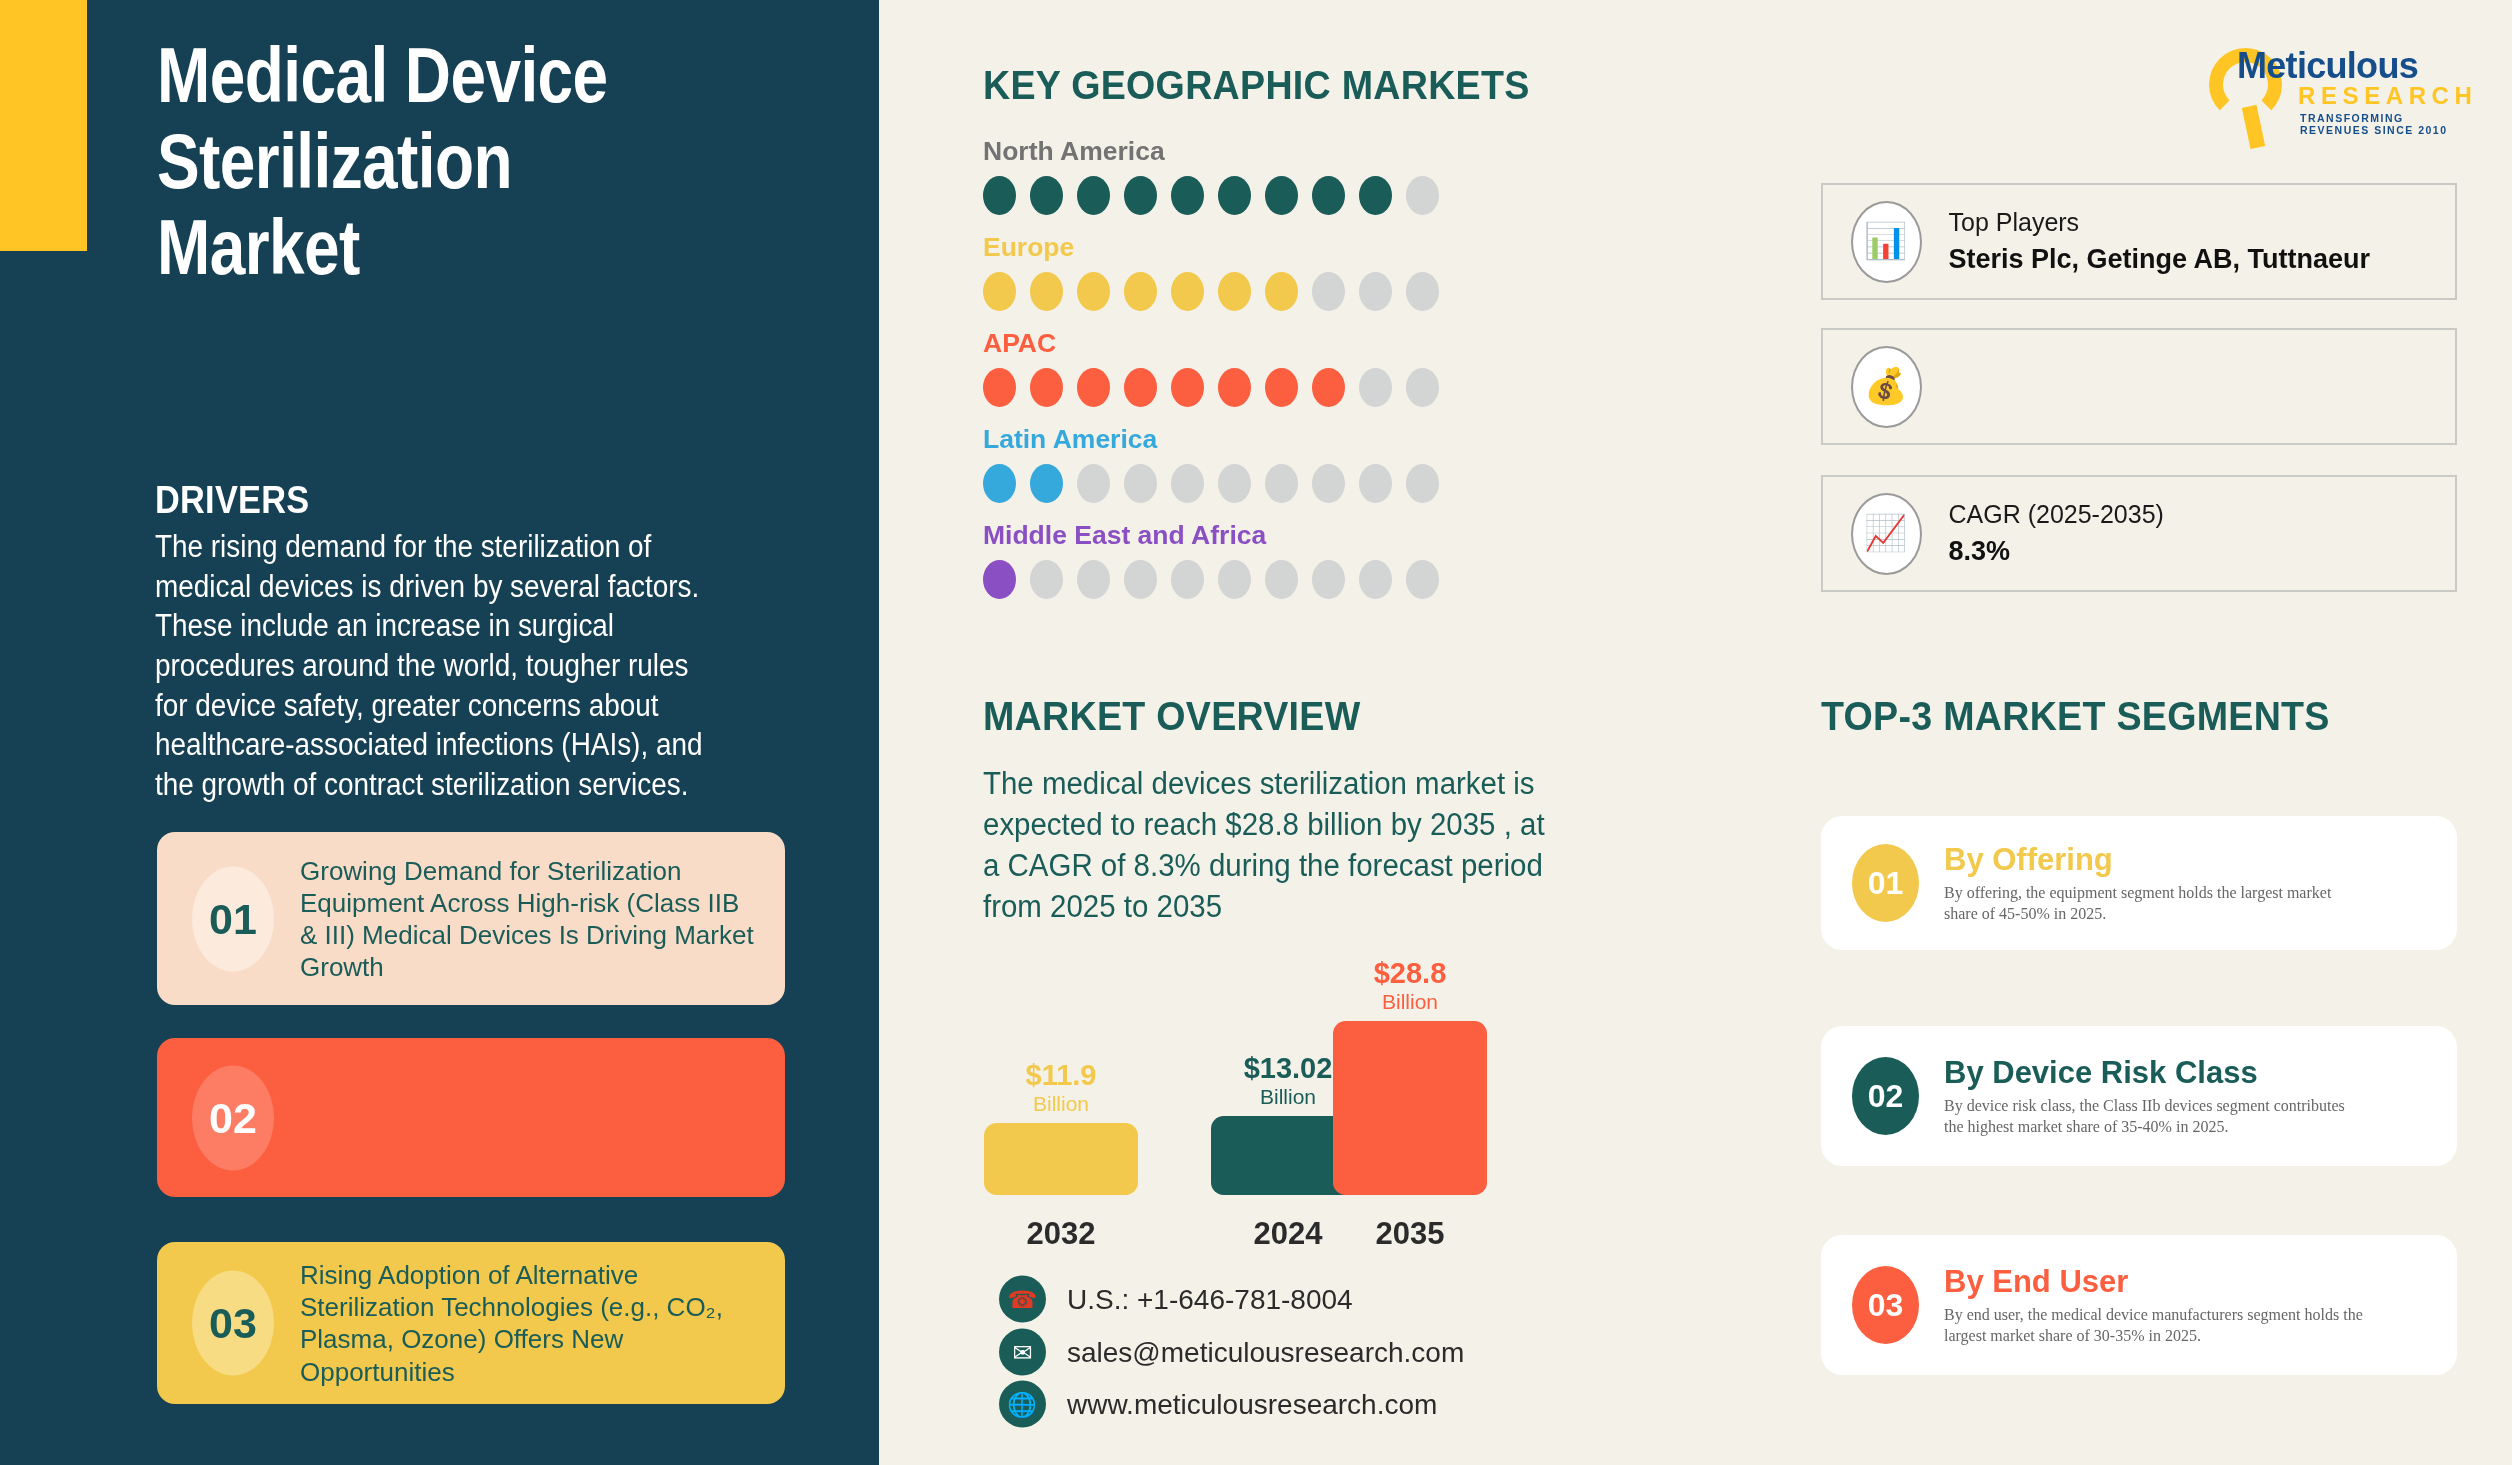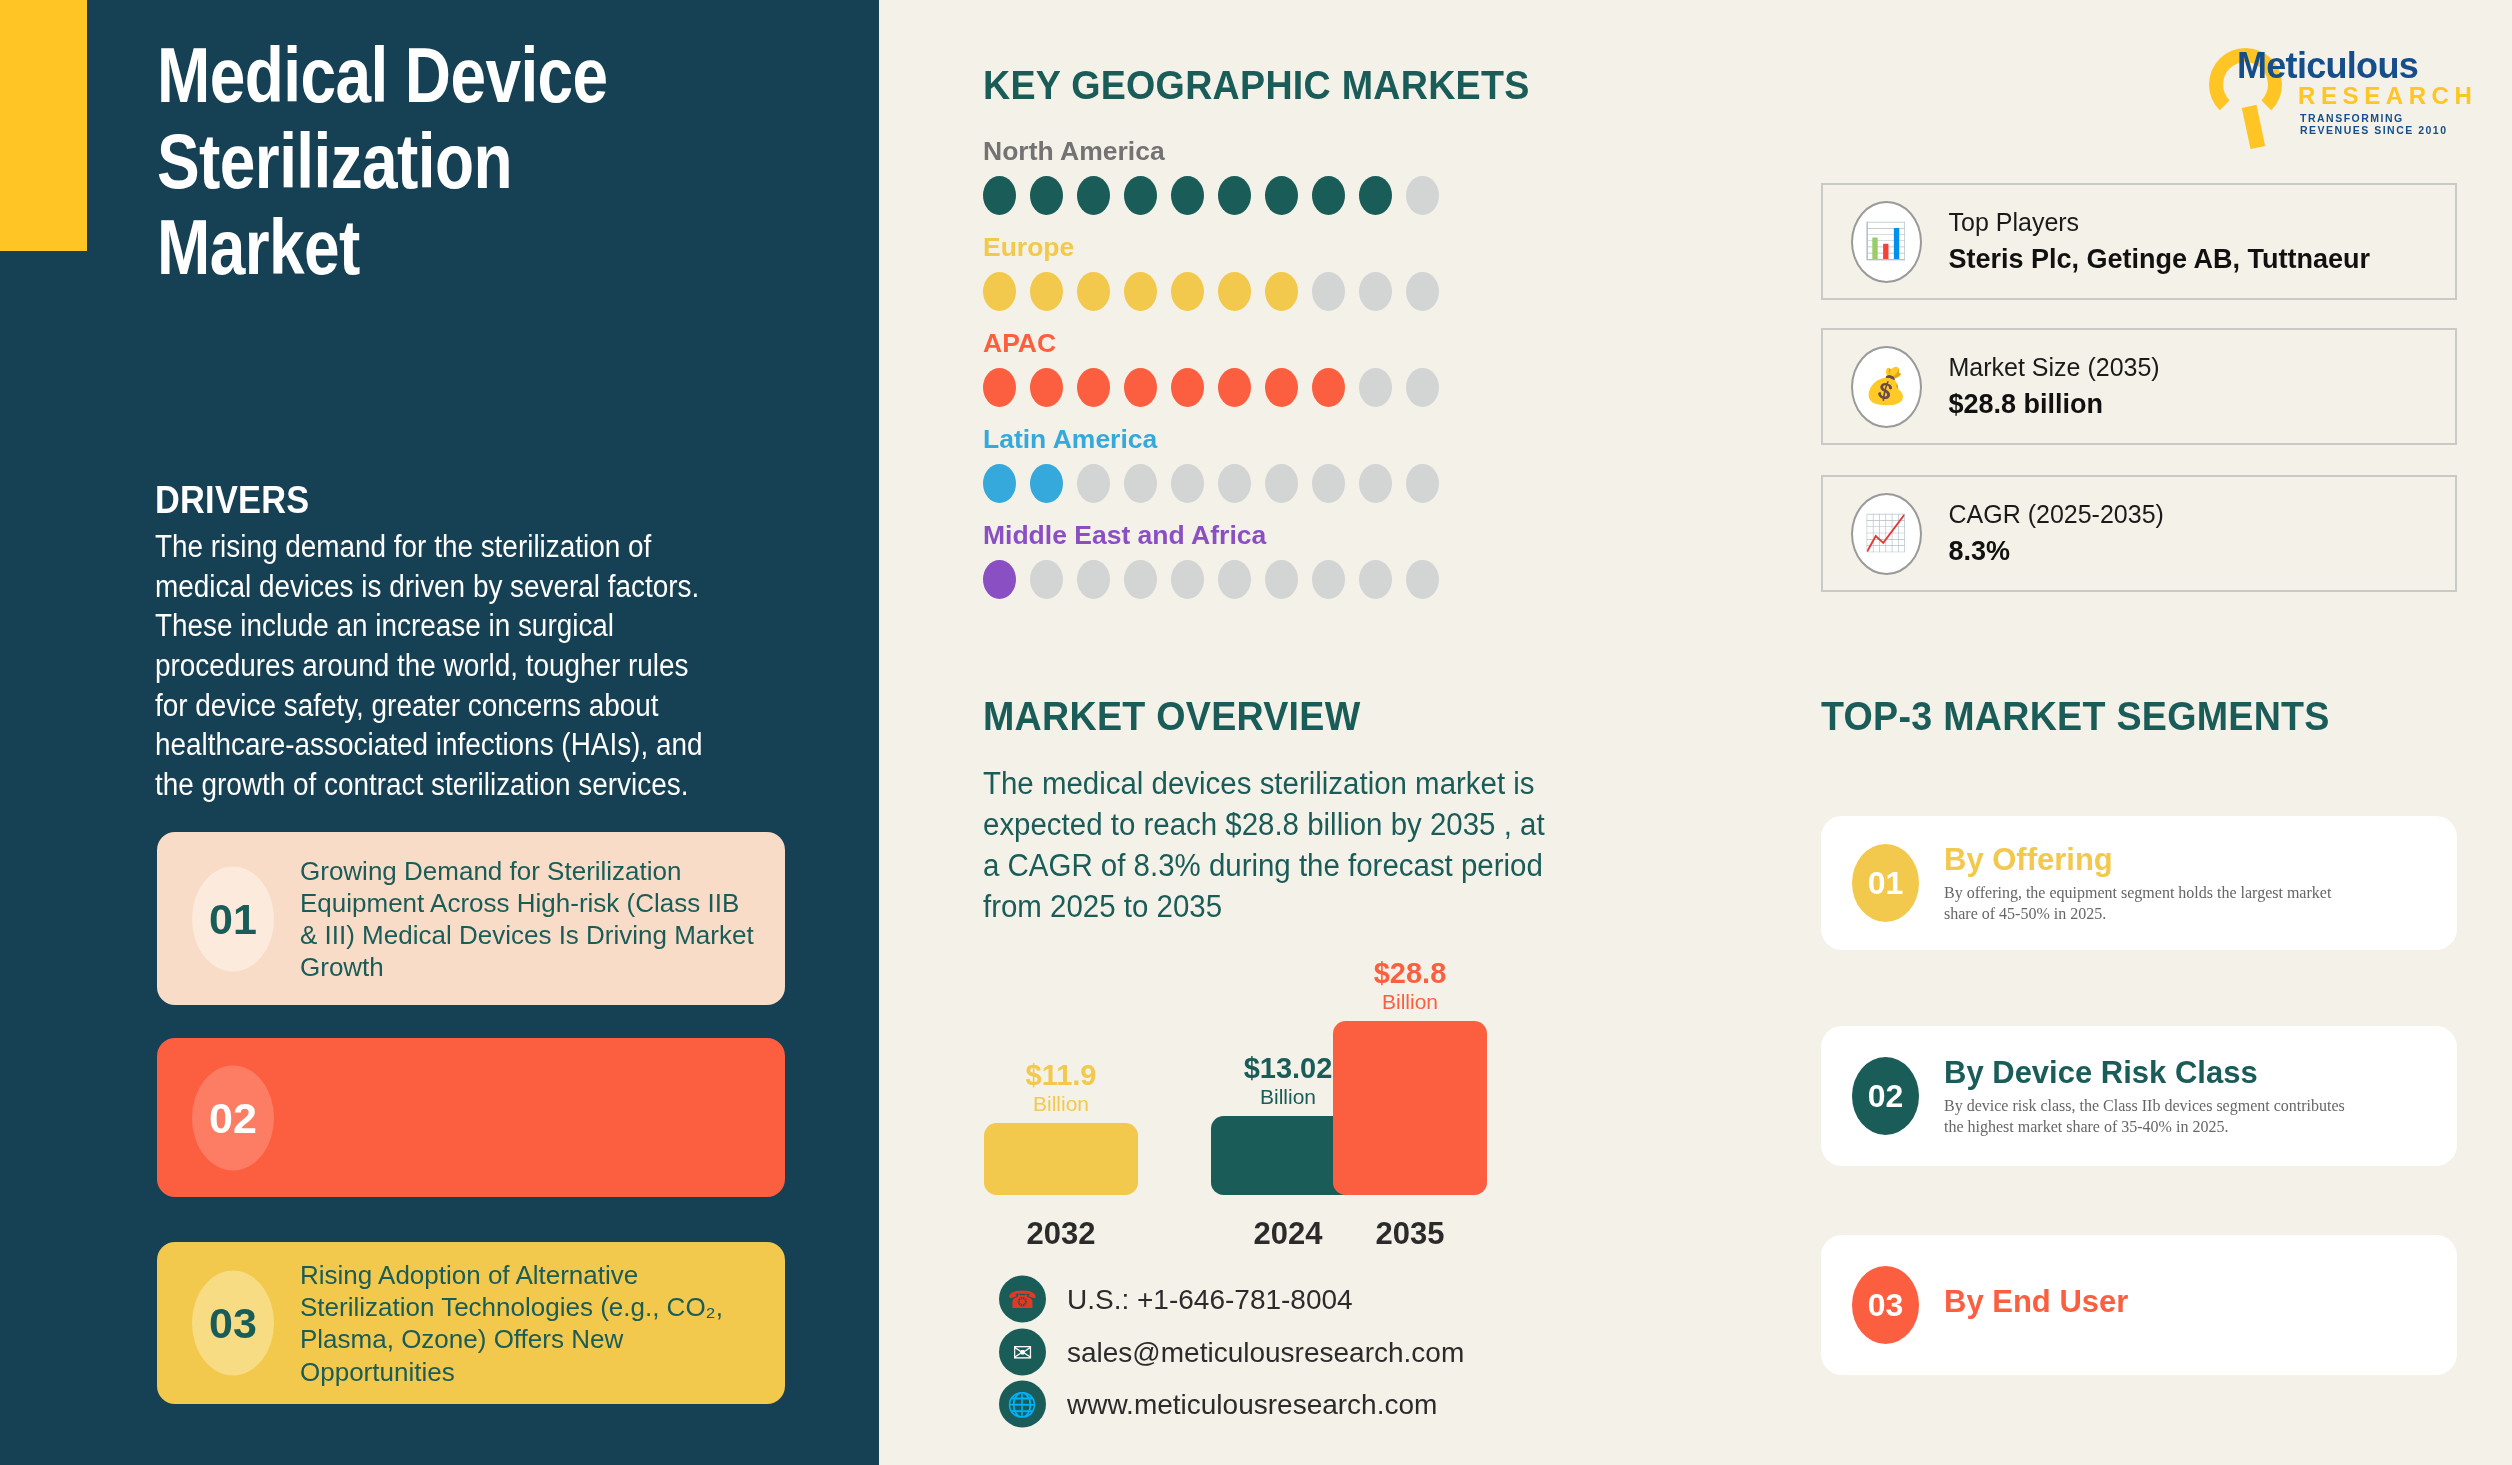--- a/index.html
+++ b/index.html
@@ -334,24 +334,20 @@
 <div id="stat-cards">
     <div class="stat-card" style="top: 183px; height: 117px;">
       <div class="stat-icon">📊</div>
       <div>
         <div class="stat-label">Top Players</div>
         <div class="stat-value">Steris Plc, Getinge AB, Tuttnaeur</div>
       </div>
     </div>
     <div class="stat-card" style="top: 328px; height: 117px;">
       <div class="stat-icon">💰</div>
-      <div>
-        <div class="stat-label">Market Size (2035)</div>
-        <div class="stat-value">$28.8 billion</div>
-      </div>
     </div>
     <div class="stat-card" style="top: 475px; height: 117px;">
       <div class="stat-icon">📈</div>
       <div>
         <div class="stat-label">CAGR (2025-2035)</div>
         <div class="stat-value">8.3%</div>
       </div>
     </div>
   </div>
 
@@ -368,16 +364,17 @@
       <div class="segment-num" style="background: rgb(26, 92, 88);">02</div>
       <div>
         <div class="segment-title" style="color: rgb(26, 92, 88);">By Device Risk Class</div>
         <div class="segment-desc">By device risk class, the Class IIb devices segment contributes the highest market share of 35-40% in 2025.</div>
       </div>
     </div>
     <div class="segment-card" style="top: 1235px; height: 140px;">
       <div class="segment-num" style="background: rgb(252, 95, 64);">03</div>
       <div>
         <div class="segment-title" style="color: rgb(252, 95, 64);">By End User</div>
+        <div class="segment-desc">By end user, the medical device manufacturers segment holds the largest market share of 30-35% in 2025.</div>
       </div>
     </div>
   </div>
 
 
 </body></html>

